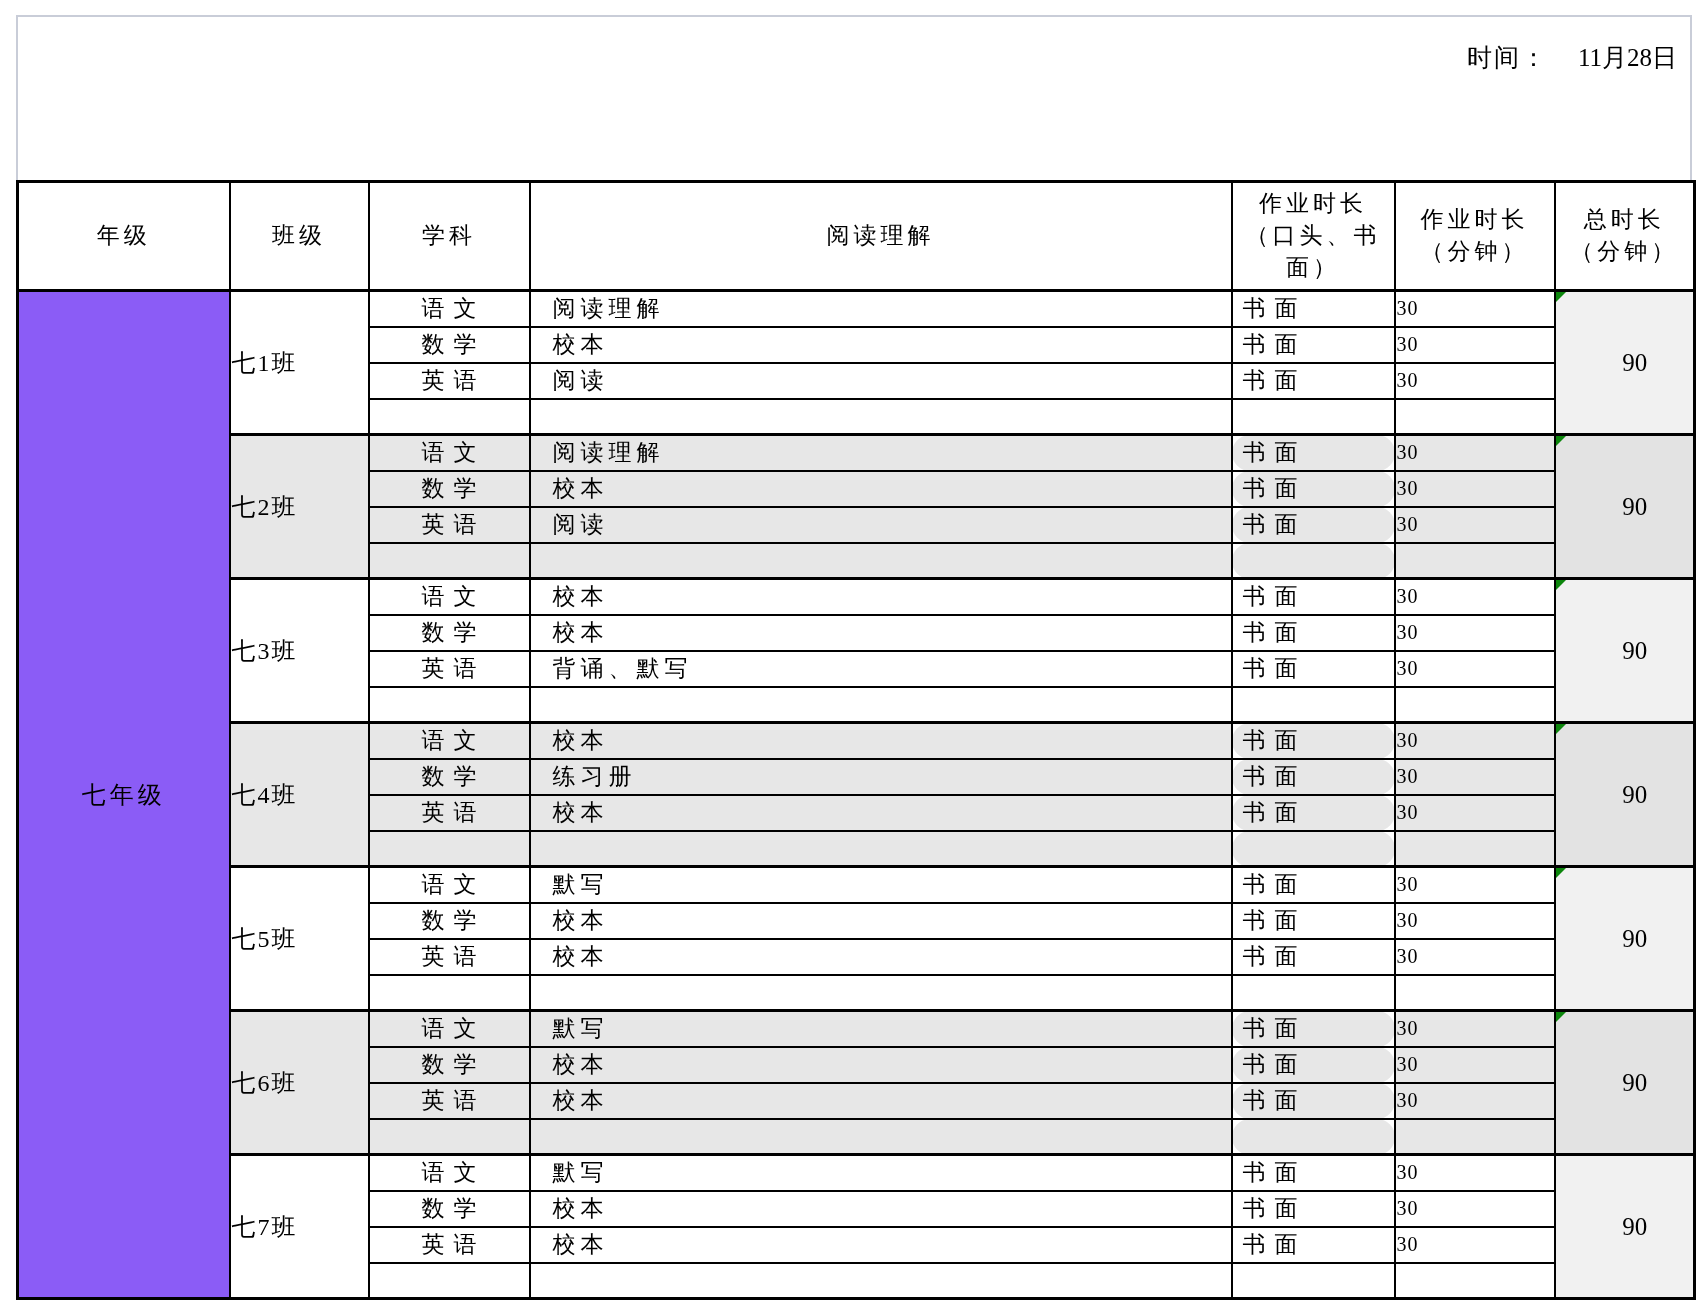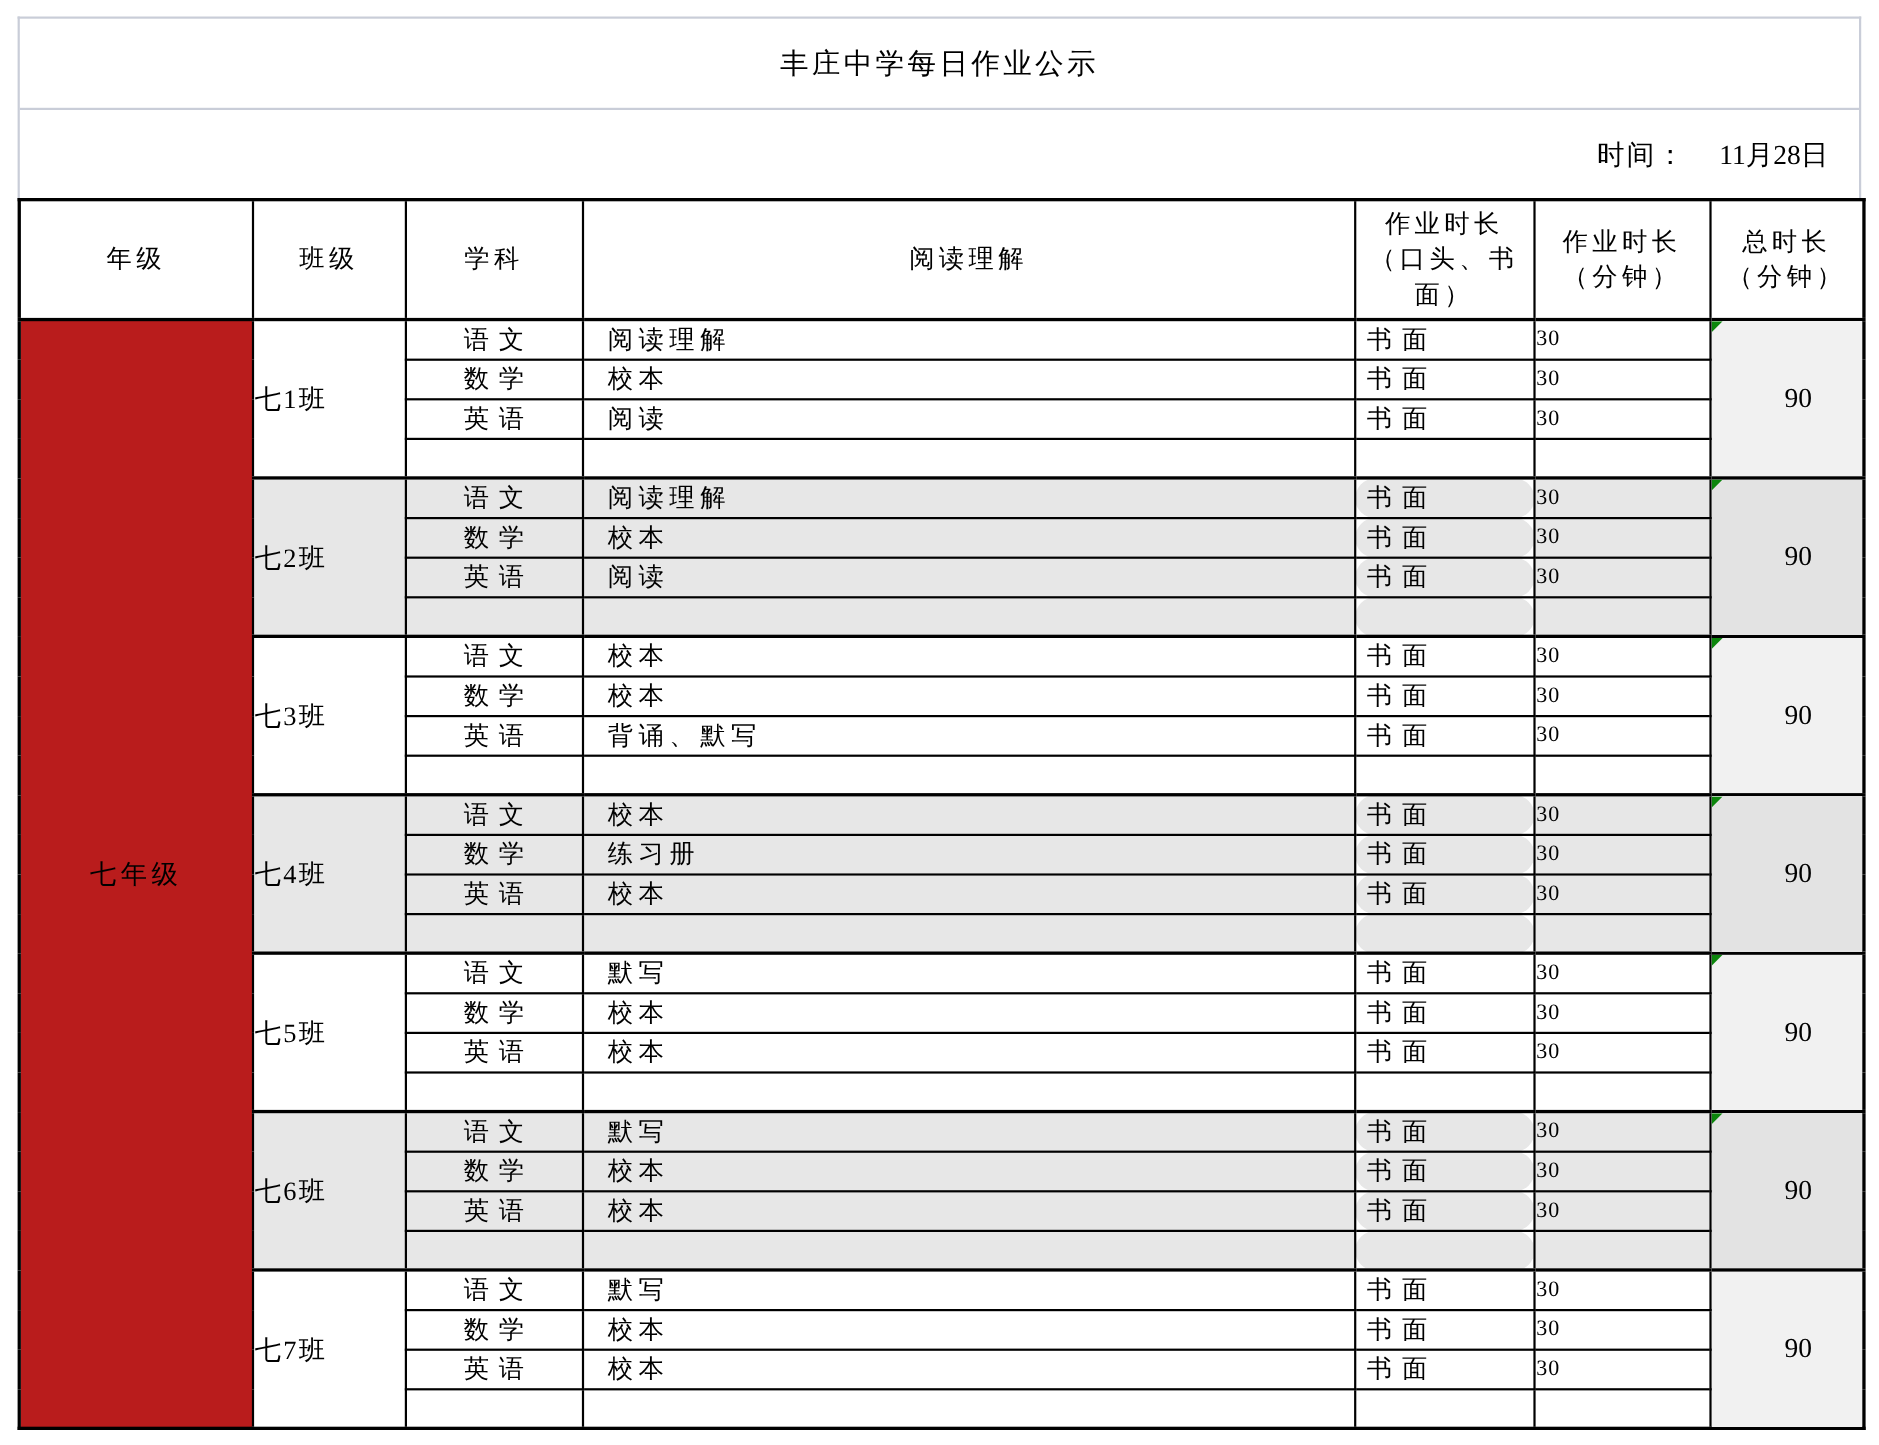--- a/index.html
+++ b/index.html
@@ -21,21 +21,21 @@
   }
   .title-row{
     height:83px;box-sizing:border-box;
     border-bottom:2px solid #c9cdd8;
     display:flex;align-items:center;justify-content:center;
     font-size:26px;letter-spacing:3px;
   }
   .time-row{
     height:80px;box-sizing:border-box;
     display:flex;align-items:center;justify-content:flex-end;
-    padding-right:28px;
+    padding-right:13px;
     font-size:25px;
   }
   .time-label{margin-right:30px;letter-spacing:2px;}
   
   table.hw{
     position:absolute;left:16px;top:180px;
     width:1677px;
     border-collapse:collapse;table-layout:fixed;
     border:3px solid #000;
   }
@@ -46,21 +46,21 @@
     font-weight:normal;
     vertical-align:middle;
   }
   thead tr{height:109px;}
   tbody tr{height:36px;}
   th{
     font-size:23px;text-align:center;letter-spacing:4px;
     padding:0 8px;line-height:1.4;
   }
   td{font-size:23px;}
-  td.c-grade{ text-align:center;letter-spacing:4px;background:#b91c1c;font-size:24px;}
+  td.c-grade{ text-align:center;letter-spacing:4px;background:#8b5cf6;font-size:24px;}
   td.c-class{ text-align:left;letter-spacing:2px;font-size:24px;}
   td.c-subject{text-align:center;letter-spacing:9px;text-indent:9px;}
   td.c-content{text-align:left;padding-left:22px;letter-spacing:5px;}
   td.c-type{ text-align:left;letter-spacing:9px;text-indent:9px;border-radius:18px;}
   td.c-minutes{text-align:left;font-size:20px;letter-spacing:1px;}
   td.c-total{
     text-align:center;font-size:25px;
     border-left:3px solid #000;
     position:relative;
     padding-left:22px;
@@ -75,23 +75,20 @@
     border-top:10px solid #0c860c;
     border-right:10px solid transparent;
   }
 </style>
 </head>
 <body>
 
 <div class="page">
 
   <div class="top-box">
-    <div class="title-row">
-      <span>丰庄中学每日作业公示</span>
-    </div>
     <div class="time-row">
       <span class="time-label">时间：</span>
       <span class="time-value">11月28日</span>
     </div>
   </div>
 
   <table class="hw">
     <colgroup>
       <col style="width:212px">
       <col style="width:139px">

